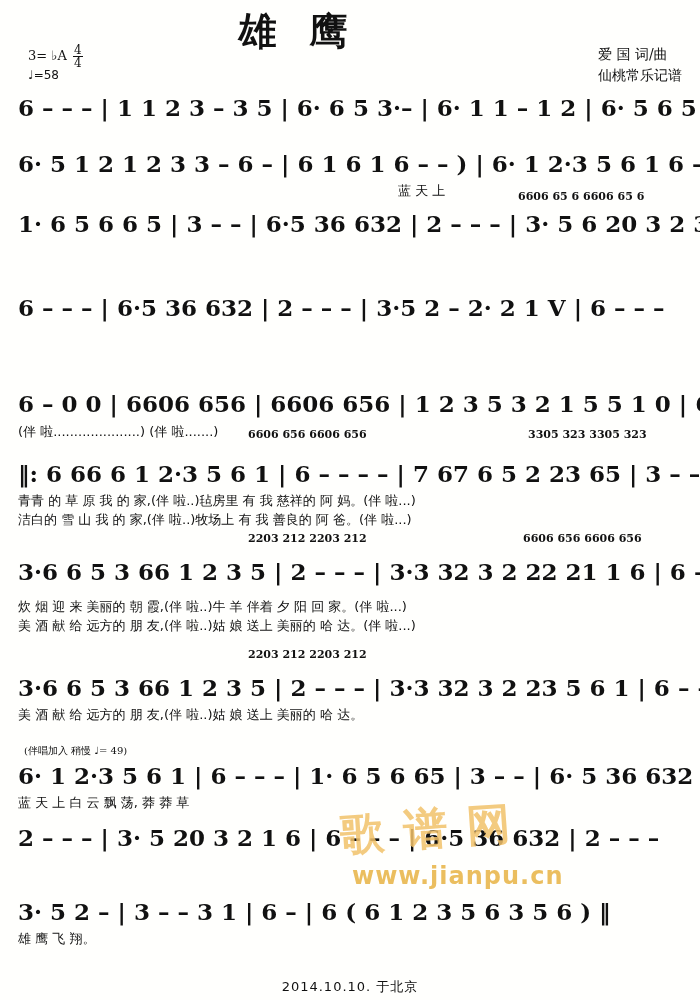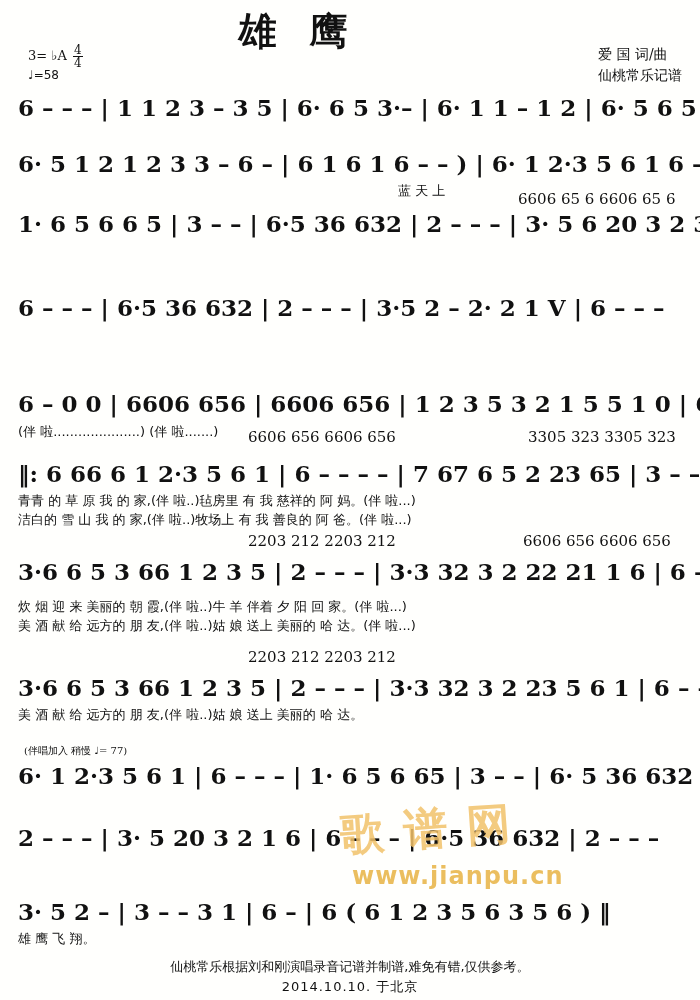--- a/index.html
+++ b/index.html
@@ -47,21 +47,21 @@
   }
   .nrow{
     font-size:23px;font-weight:bold;letter-spacing:0px;
     white-space:nowrap;line-height:1;
   }
   .lyr{
     font-size:13px;white-space:nowrap;line-height:1;
     font-family:"DejaVu Sans","Liberation Sans",sans-serif;
   }
   .small{font-size:10px;}
-  .tiny{font-size:15px;}
+  .tiny{font-size:11px;font-weight:bold;}
 
   
   .wm{
     position:absolute;left:340px;top:800px;
     font-family:"DejaVu Serif",serif;
     font-size:44px;font-weight:bold;color:#f2c26b;
     opacity:.85;letter-spacing:2px;transform:rotate(-4deg);
     pointer-events:none;
   }
   .wm2{
@@ -141,32 +141,32 @@
     <div class="lyr" style="margin-top:6px;">美 酒 献 给 远方的 朋      友,(伴 啦..)姑 娘 送上  美丽的 哈    达。(伴 啦...)</div>
   </div>
 
   <div class="stave" style="top:664px;">
     <div class="tiny" style="position:absolute;left:230px;top:-16px;">2203 212 2203 212</div>
     <div class="nrow" style="margin-top:12px;">3·6  6 5  3  66  1 2 3 5 | 2 – – – | 3·3  32 3  2  23  5 6 1 | 6 – – –</div>
     <div class="lyr" style="margin-top:9px;">美 酒 献 给 远方的 朋      友,(伴 啦..)姑 娘 送上  美丽的 哈    达。</div>
   </div>
 
   <div class="stave" style="top:744px;">
-    <div class="small" style="margin-left:6px;">(伴唱加入 稍慢 ♩= 77)</div>
+    <div class="small" style="margin-left:6px;">(伴唱加入 稍慢 ♩= 49)</div>
     <div class="nrow" style="margin-top:6px;">6·  1  2·3  5 6 1 | 6 – – – | 1· 6  5 6  65 | 3 – – | 6· 5  36  632</div>
+    <div class="lyr" style="margin-top:9px;">蓝  天        上        白 云 飘      荡,      莽 莽 草</div>
   </div>
 
   <div class="stave" style="top:826px;">
     <div class="nrow">2 – – – | 3· 5  20 3  2 1 6 | 6 – – – | 6·5  36  632 | 2 – – –</div>
   </div>
 
   <div class="stave" style="top:900px;">
     <div class="nrow">3·  5  2 – | 3 – – 3 1 | 6 – | 6 ( 6 1 2 3  5 6 3 5  6 ) ‖</div>
     <div class="lyr" style="margin-top:9px;">雄  鹰 飞      翔。</div>
   </div>
 
   <div class="wm">歌 谱 网</div>
   <div class="wm2">www.jianpu.cn</div>
 
-  <div class="footer f1">仙桃常乐根据刘和刚演唱录音记谱并制谱,难免有错,仅供参考。</div>
   <div class="footer f2">2014.10.10. 于北京</div>
 
 </div>
 
 </body></html>

